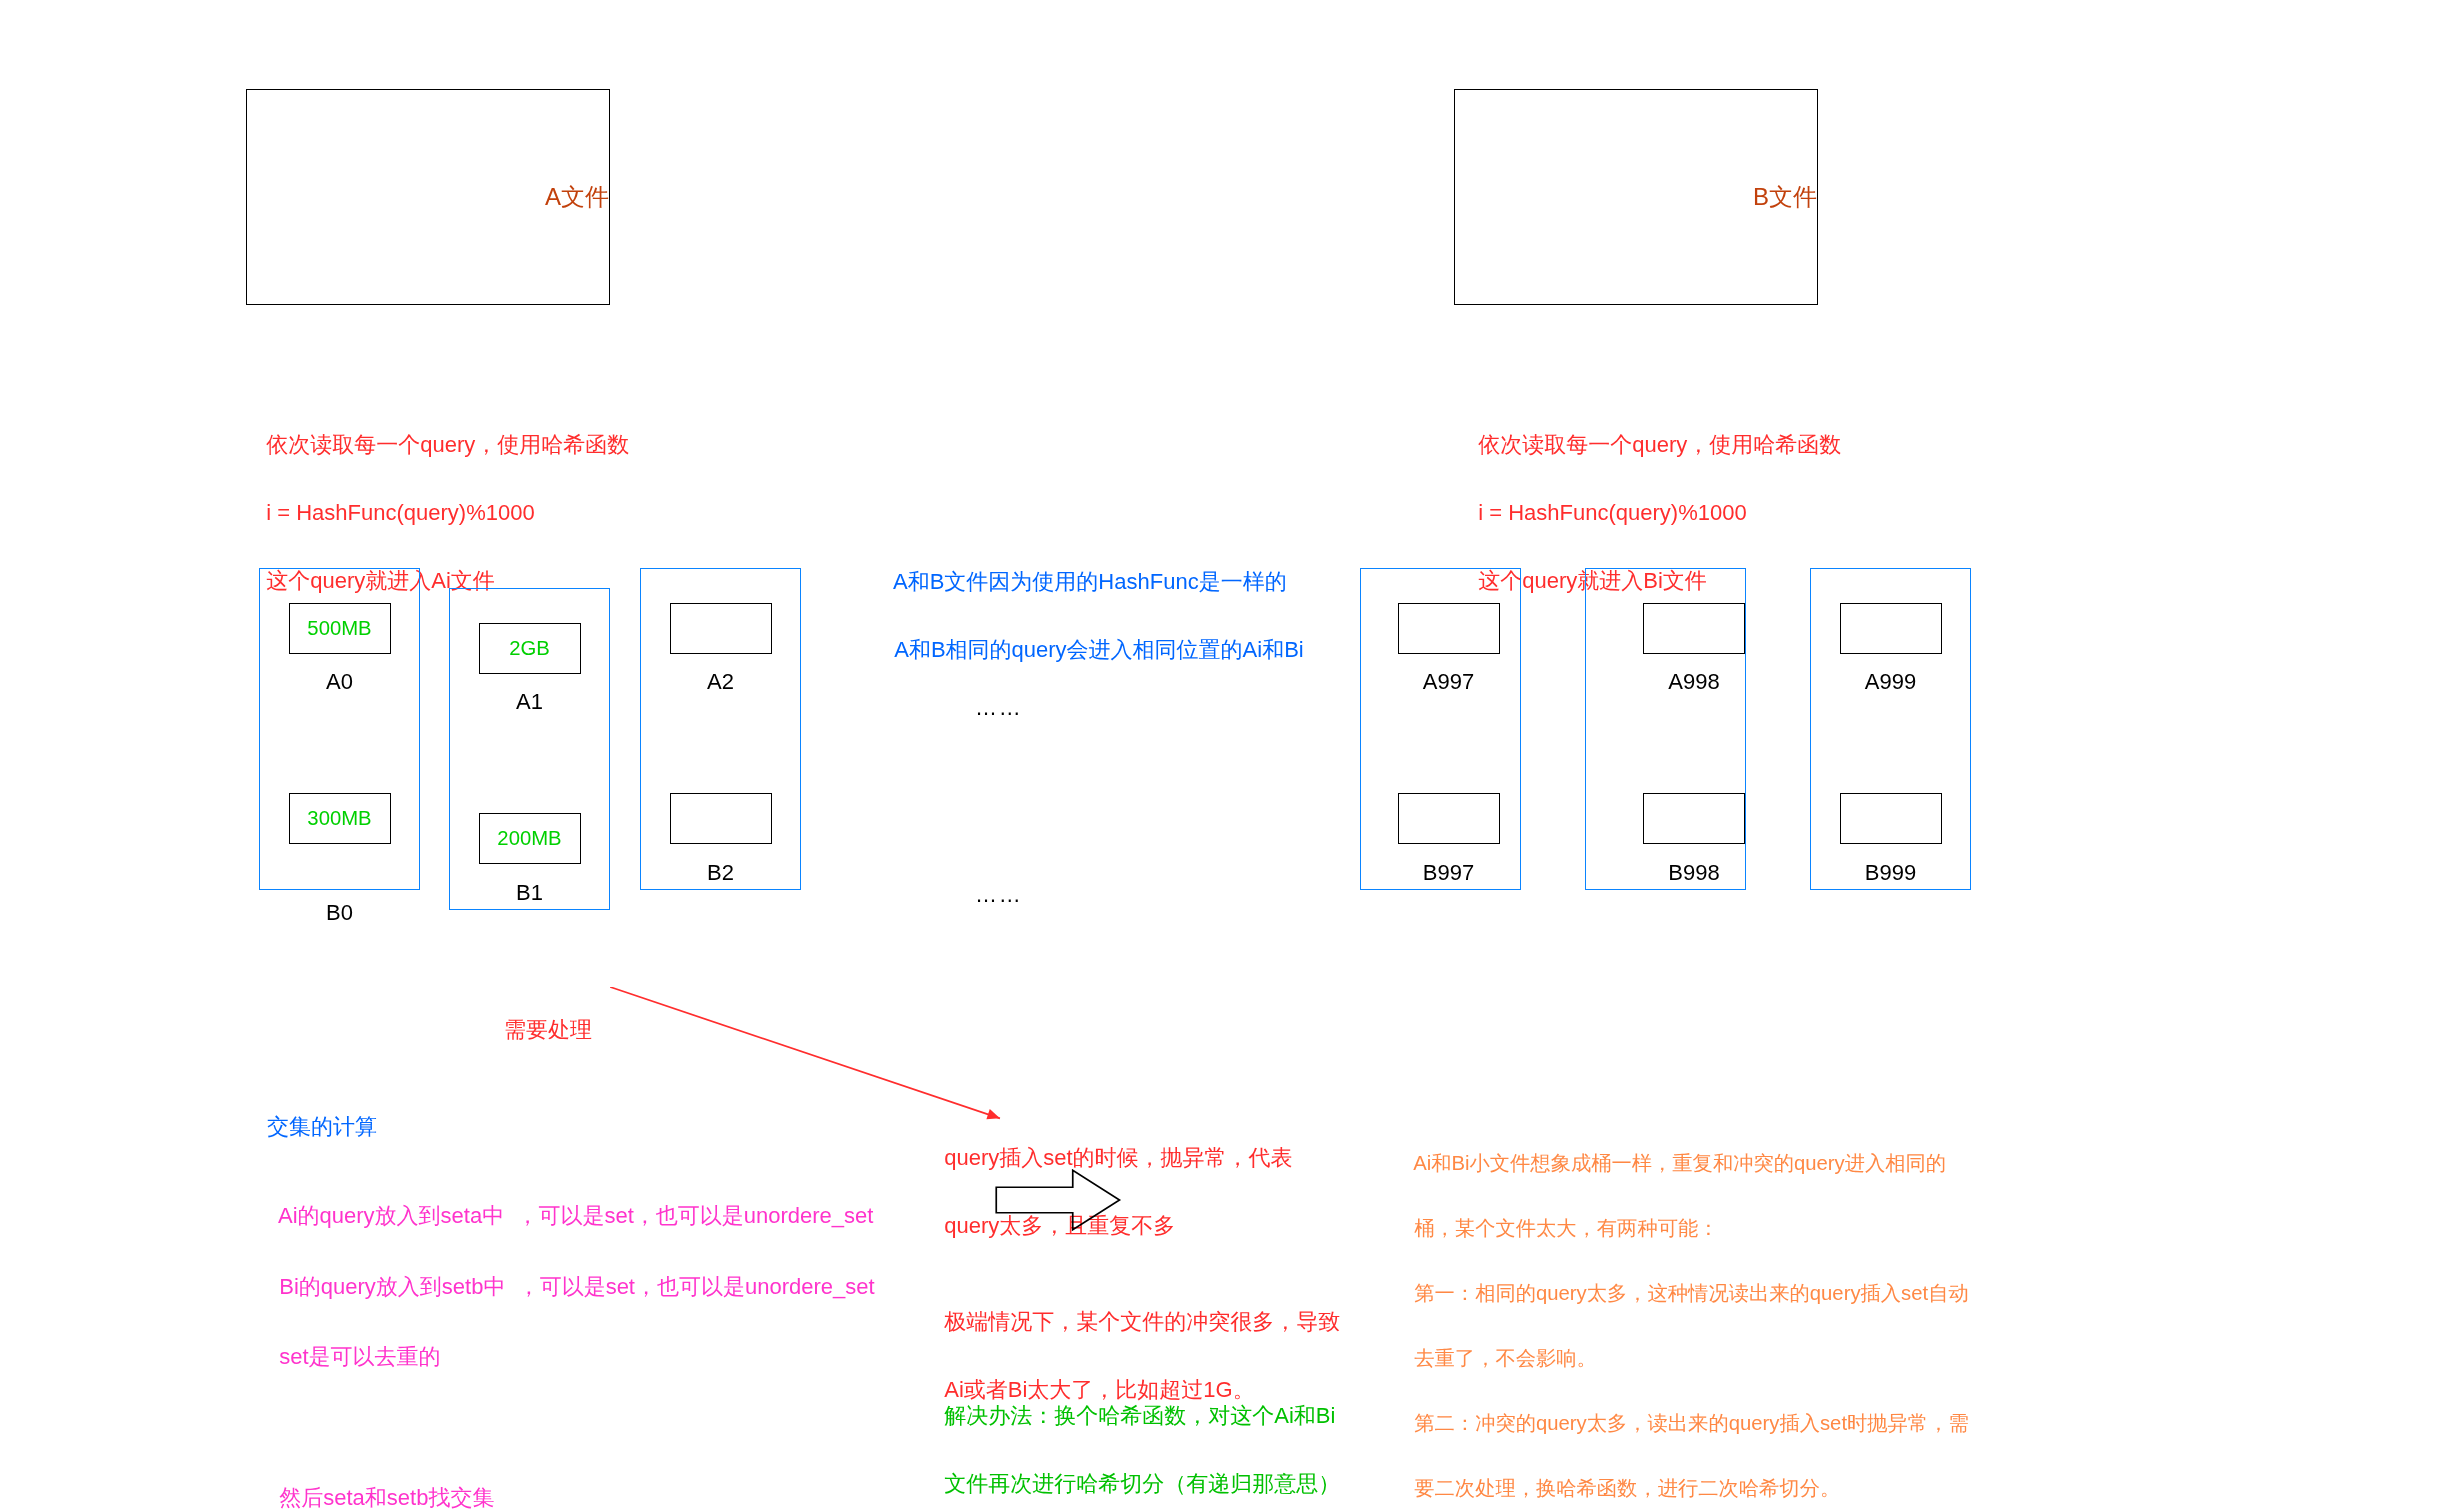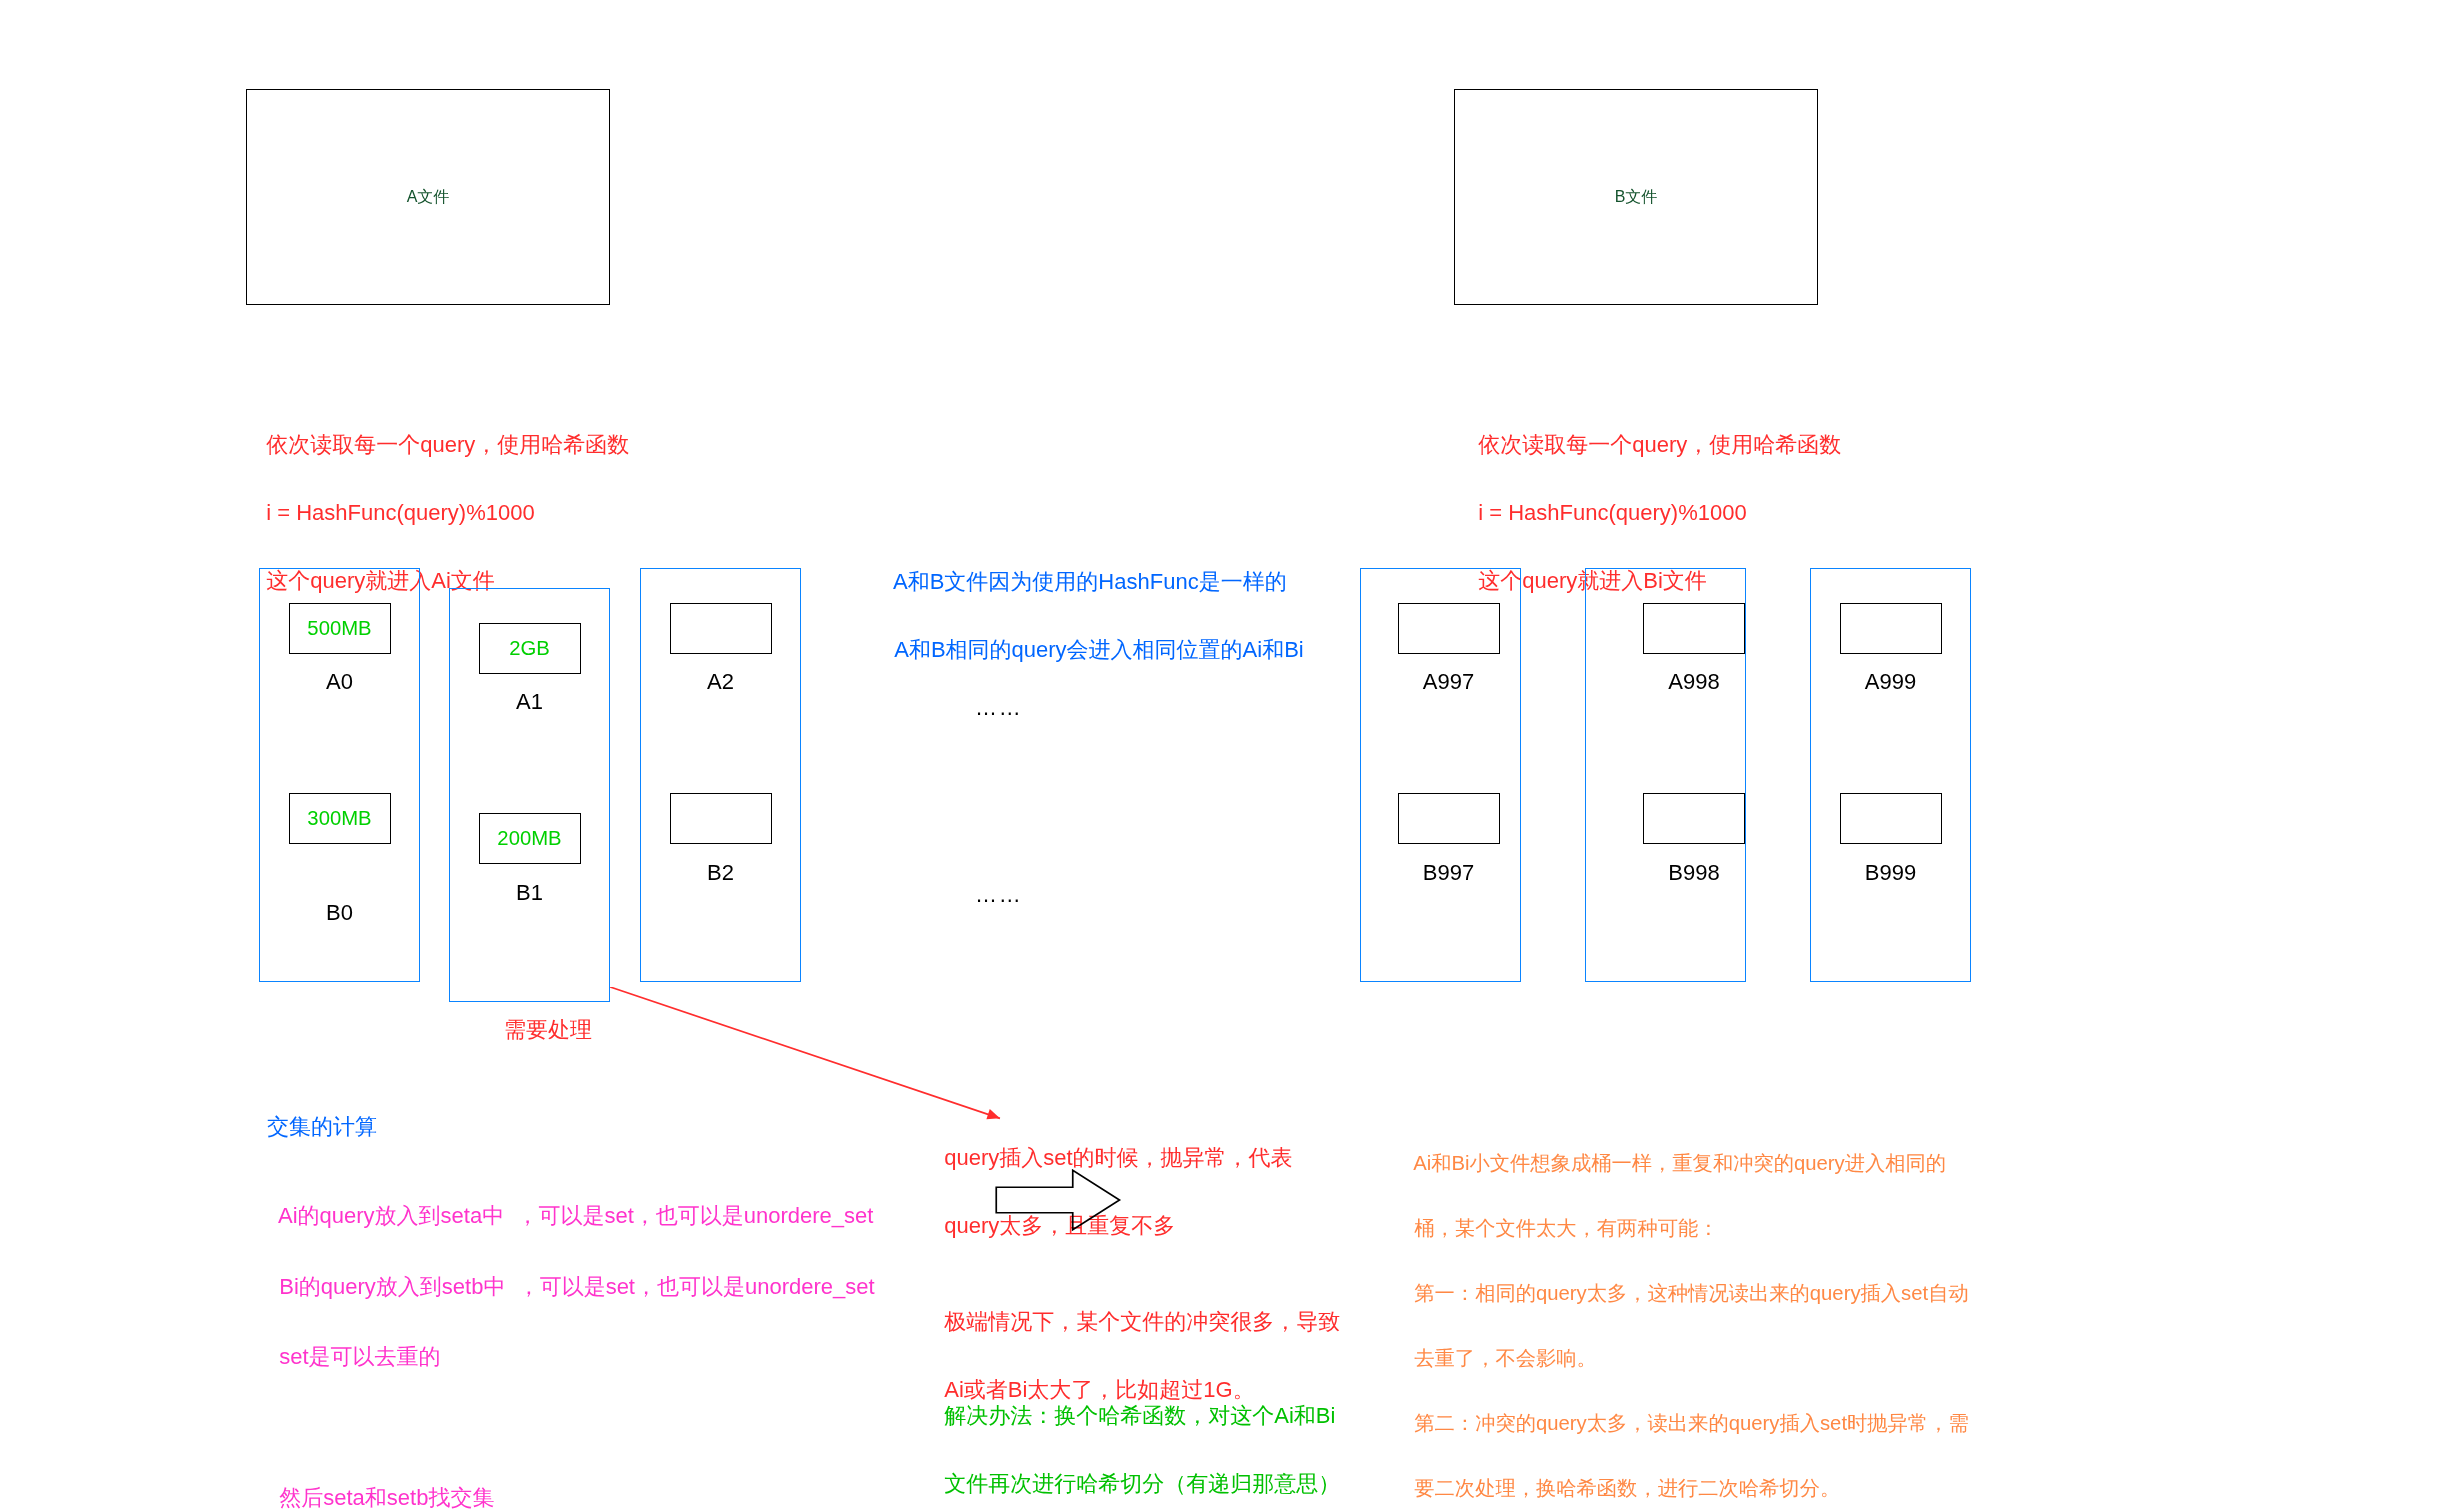--- a/index.html
+++ b/index.html
@@ -8,29 +8,29 @@
     height: 1510px;
     background: #ffffff;
     position: relative;
     font-family: "Helvetica Neue", Arial, "PingFang SC", "Microsoft YaHei", sans-serif;
   }
   .file-box {
     position: absolute;
     border: 1.7px solid #000;
     display: flex;
     align-items: center;
-    justify-content: center;
-    font-size: 16px;
-    color: #14532d;
+    justify-content: flex-end;
+    font-size: 24px;
+    color: #c2410c;
   }
   .bucket {
     position: absolute;
     border: 1.7px solid #0a84ff;
     width: 161px;
-    height: 414px;
+    height: 322px;
     display: flex;
     flex-direction: column;
     align-items: center;
   }
   .inner-box {
     border: 1.7px solid #000;
     width: 102px;
     height: 51px;
     display: flex;
     align-items: center;

